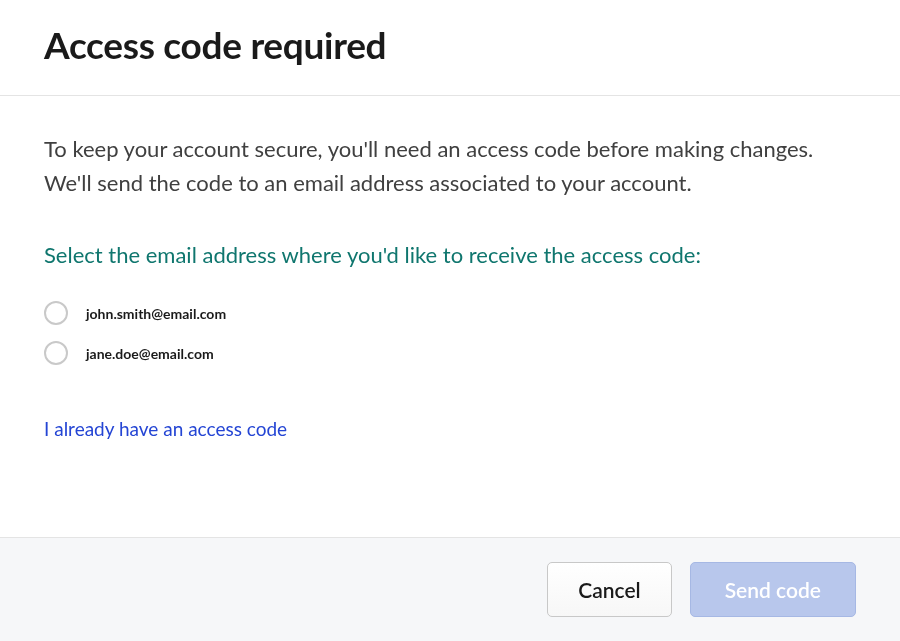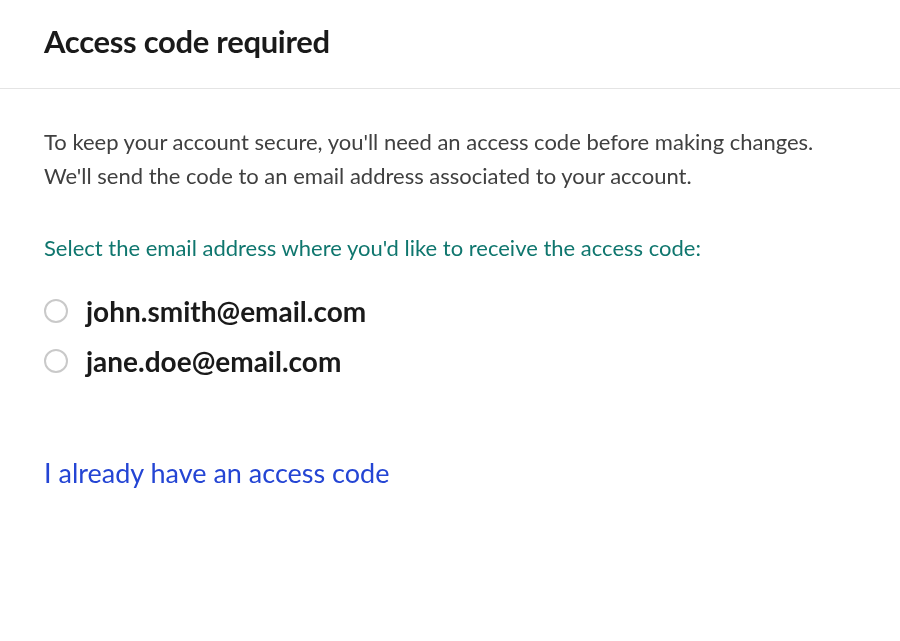--- a/index.html
+++ b/index.html
@@ -19,21 +19,21 @@
       width: 100%;
       height: 100%;
       display: flex;
       flex-direction: column;
     }
     .dialog-header {
       padding: 22px 44px 28px 44px;
       border-bottom: 1px solid #e4e4e4;
     }
     .dialog-title {
-      font-size: 31px;
+      font-size: 37px;
       font-weight: 700;
       color: #1a1a1a;
       letter-spacing: -0.3px;
     }
     .dialog-body {
       padding: 36px 44px 24px 44px;
       flex: 1;
     }
     .intro-text {
       font-size: 22px;
@@ -62,31 +62,30 @@
     }
     .radio-circle {
       width: 24px;
       height: 24px;
       border: 2px solid #c9c9c9;
       border-radius: 50%;
       flex-shrink: 0;
       background: #ffffff;
     }
     .radio-label {
-      font-size: 28px;
+      font-size: 14px;
       font-weight: 700;
       color: #1a1a1a;
     }
     .already-link {
-      font-size: 27px;
+      font-size: 19px;
       color: #2445d4;
       text-decoration: none;
       cursor: pointer;
       display: inline-block;
-      margin-top: 26px;
     }
     .dialog-footer {
       background: #f6f7f9;
       border-top: 1px solid #e4e4e4;
       padding: 24px 44px;
       display: flex;
       justify-content: flex-end;
       gap: 18px;
     }
     .btn {
@@ -130,14 +129,18 @@
       </label>
       <label class="radio-row">
         <span class="radio-circle"></span>
         <span class="radio-label">jane.doe@email.com</span>
       </label>
     </div>
 
     <a class="already-link">I already have an access code</a>
   </div>
 
+  <div class="dialog-footer">
+    <button class="btn btn-cancel">Cancel</button>
+    <button class="btn btn-primary">Send code</button>
+  </div>
 
 </div>
 
 </body></html>

